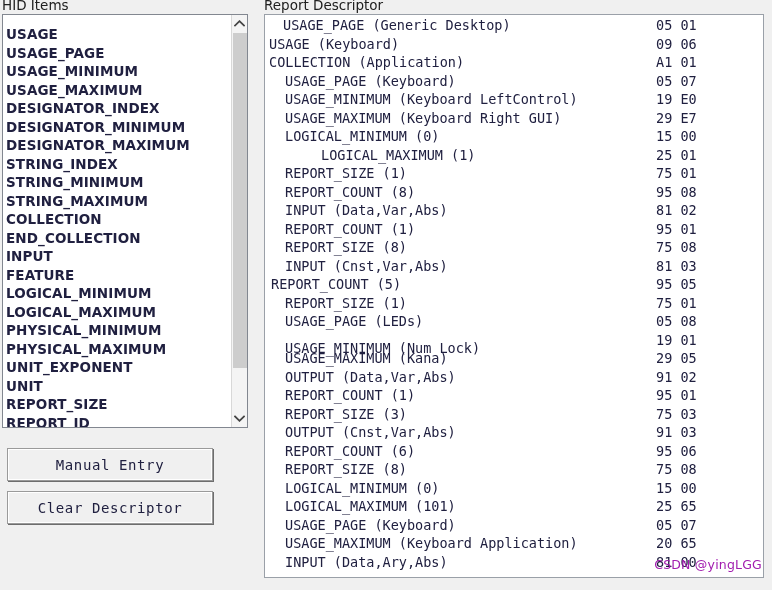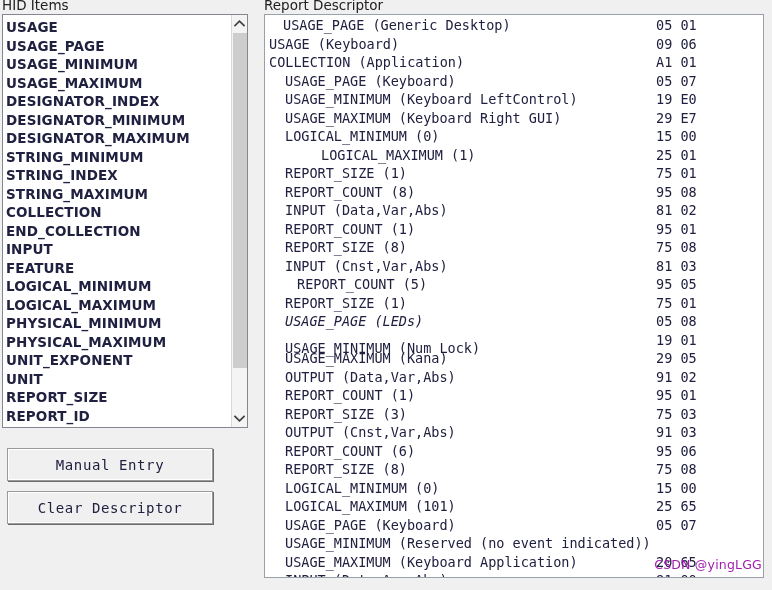--- a/index.html
+++ b/index.html
@@ -40,21 +40,21 @@
     box-sizing: border-box;
     overflow: hidden;
   }
   #hid-items-list {
     position: absolute;
     left: 0;
     top: 0;
     right: 16px;
     bottom: 0;
     overflow: hidden;
-    padding: 3px 0 0 3px;
+    padding: 10px 0 0 3px;
     box-sizing: border-box;
   }
   .hid-item {
     font-family: "DejaVu Sans", sans-serif;
     font-weight: bold;
     font-size: 13.5px;
     line-height: 18.5px;
     color: #202040;
     white-space: nowrap;
     letter-spacing: 0.1px;
@@ -172,22 +172,22 @@
 <div id="hid-items-panel">
 
   <div id="hid-items-list">
       <div class="hid-item">USAGE</div>
       <div class="hid-item">USAGE_PAGE</div>
       <div class="hid-item">USAGE_MINIMUM</div>
       <div class="hid-item">USAGE_MAXIMUM</div>
       <div class="hid-item">DESIGNATOR_INDEX</div>
       <div class="hid-item">DESIGNATOR_MINIMUM</div>
       <div class="hid-item">DESIGNATOR_MAXIMUM</div>
+      <div class="hid-item">STRING_INDEX</div>
       <div class="hid-item">STRING_MINIMUM</div>
-      <div class="hid-item">STRING_INDEX</div>
       <div class="hid-item">STRING_MAXIMUM</div>
       <div class="hid-item">COLLECTION</div>
       <div class="hid-item">END_COLLECTION</div>
       <div class="hid-item">INPUT</div>
       <div class="hid-item">FEATURE</div>
       <div class="hid-item">LOGICAL_MINIMUM</div>
       <div class="hid-item">LOGICAL_MAXIMUM</div>
       <div class="hid-item">PHYSICAL_MINIMUM</div>
       <div class="hid-item">PHYSICAL_MAXIMUM</div>
       <div class="hid-item">UNIT_EXPONENT</div>
@@ -229,32 +229,31 @@
     <div class="rd-line"><span class="rd-text" style="left: 18px;">USAGE_MINIMUM (Keyboard LeftControl)</span><span class="rd-hex">19 E0</span></div>
     <div class="rd-line"><span class="rd-text" style="left: 18px;">USAGE_MAXIMUM (Keyboard Right GUI)</span><span class="rd-hex">29 E7</span></div>
     <div class="rd-line"><span class="rd-text" style="left: 18px;">LOGICAL_MINIMUM (0)</span><span class="rd-hex">15 00</span></div>
     <div class="rd-line"><span class="rd-text" style="left: 18px; margin-left: 36px;">LOGICAL_MAXIMUM (1)</span><span class="rd-hex">25 01</span></div>
     <div class="rd-line"><span class="rd-text" style="left: 18px;">REPORT_SIZE (1)</span><span class="rd-hex">75 01</span></div>
     <div class="rd-line"><span class="rd-text" style="left: 18px;">REPORT_COUNT (8)</span><span class="rd-hex">95 08</span></div>
     <div class="rd-line"><span class="rd-text" style="left: 18px;">INPUT (Data,Var,Abs)</span><span class="rd-hex">81 02</span></div>
     <div class="rd-line"><span class="rd-text" style="left: 18px;">REPORT_COUNT (1)</span><span class="rd-hex">95 01</span></div>
     <div class="rd-line"><span class="rd-text" style="left: 18px;">REPORT_SIZE (8)</span><span class="rd-hex">75 08</span></div>
     <div class="rd-line"><span class="rd-text" style="left: 18px;">INPUT (Cnst,Var,Abs)</span><span class="rd-hex">81 03</span></div>
-    <div class="rd-line"><span class="rd-text" style="left: 30px;">REPORT_COUNT (5)</span><span class="rd-hex">95 05</span></div>
+    <div class="rd-line"><span class="rd-text" style="left: 4px;">REPORT_COUNT (5)</span><span class="rd-hex">95 05</span></div>
     <div class="rd-line"><span class="rd-text" style="left: 18px;">REPORT_SIZE (1)</span><span class="rd-hex">75 01</span></div>
-    <div class="rd-line"><span class="rd-text" style="left: 18px; font-style: italic;">USAGE_PAGE (LEDs)</span><span class="rd-hex">05 08</span></div>
+    <div class="rd-line"><span class="rd-text" style="left: 18px;">USAGE_PAGE (LEDs)</span><span class="rd-hex">05 08</span></div>
     <div class="rd-line"><span class="rd-text" style="left: 18px; margin-top: 8px;">USAGE_MINIMUM (Num Lock)</span><span class="rd-hex">19 01</span></div>
     <div class="rd-line"><span class="rd-text" style="left: 18px;">USAGE_MAXIMUM (Kana)</span><span class="rd-hex">29 05</span></div>
     <div class="rd-line"><span class="rd-text" style="left: 18px;">OUTPUT (Data,Var,Abs)</span><span class="rd-hex">91 02</span></div>
     <div class="rd-line"><span class="rd-text" style="left: 18px;">REPORT_COUNT (1)</span><span class="rd-hex">95 01</span></div>
     <div class="rd-line"><span class="rd-text" style="left: 18px;">REPORT_SIZE (3)</span><span class="rd-hex">75 03</span></div>
     <div class="rd-line"><span class="rd-text" style="left: 18px;">OUTPUT (Cnst,Var,Abs)</span><span class="rd-hex">91 03</span></div>
     <div class="rd-line"><span class="rd-text" style="left: 18px;">REPORT_COUNT (6)</span><span class="rd-hex">95 06</span></div>
     <div class="rd-line"><span class="rd-text" style="left: 18px;">REPORT_SIZE (8)</span><span class="rd-hex">75 08</span></div>
     <div class="rd-line"><span class="rd-text" style="left: 18px;">LOGICAL_MINIMUM (0)</span><span class="rd-hex">15 00</span></div>
     <div class="rd-line"><span class="rd-text" style="left: 18px;">LOGICAL_MAXIMUM (101)</span><span class="rd-hex">25 65</span></div>
     <div class="rd-line"><span class="rd-text" style="left: 18px;">USAGE_PAGE (Keyboard)</span><span class="rd-hex">05 07</span></div>
-    <div class="rd-line"><span class="rd-text" style="left: 18px;">USAGE_MINIMUM (Reserved (no event indicated))</span></div>
     <div class="rd-line"><span class="rd-text" style="left: 18px;">USAGE_MAXIMUM (Keyboard Application)</span><span class="rd-hex">20 65</span></div>
     <div class="rd-line"><span class="rd-text" style="left: 18px;">INPUT (Data,Ary,Abs)</span><span class="rd-hex">81 00</span></div>
   </div>
 
 <div id="watermark">CSDN @yingLGG</div>
 
 </body></html>

